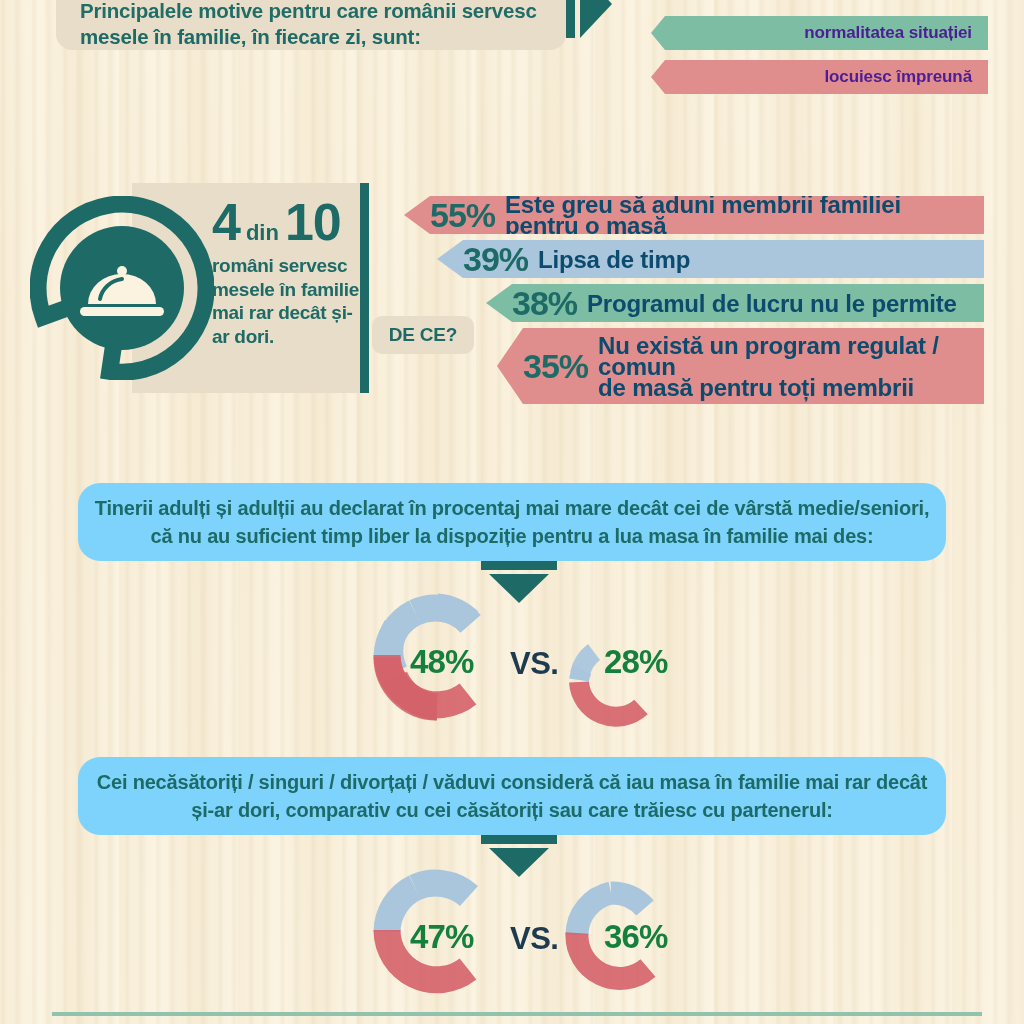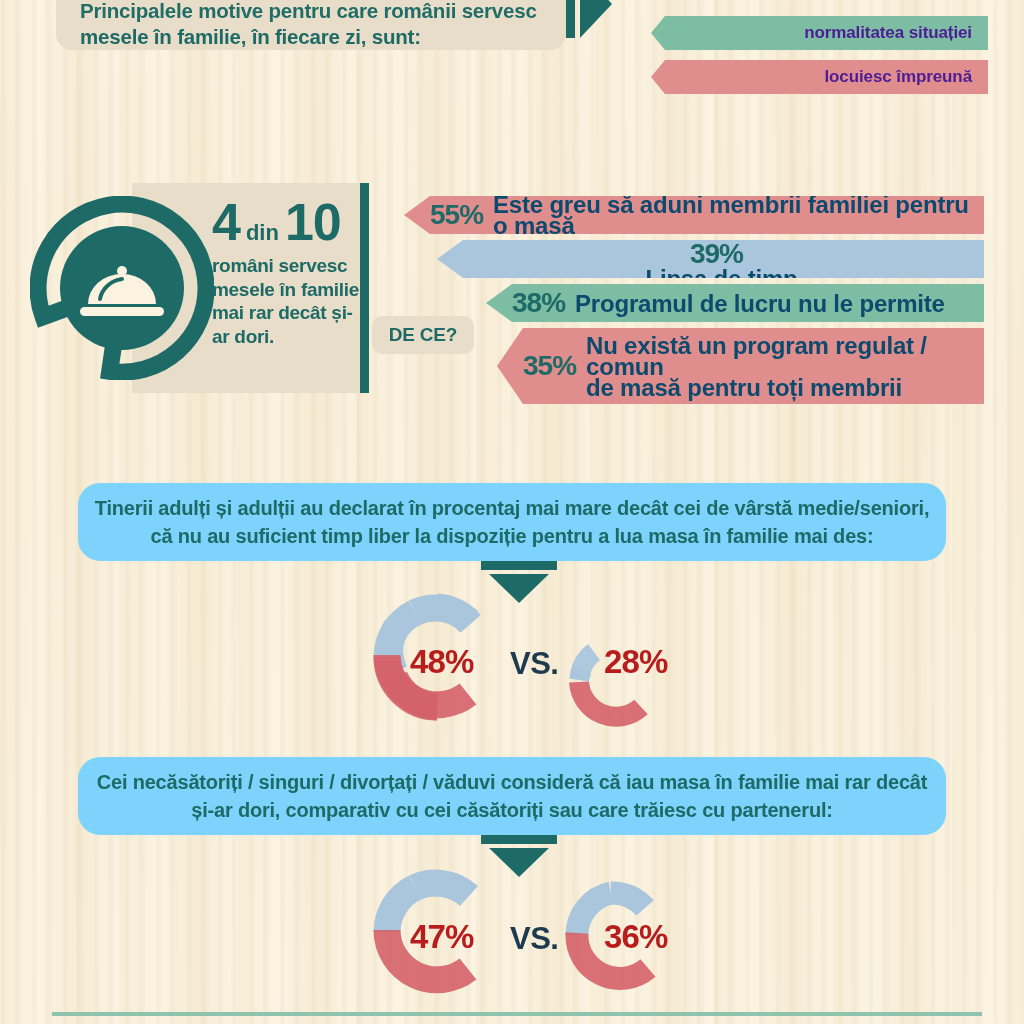--- a/index.html
+++ b/index.html
@@ -160,40 +160,40 @@
   
   .reason-bar {
     position: absolute;
     display: flex;
     align-items: center;
     clip-path: polygon(26px 0, 100% 0, 100% 100%, 26px 100%, 0 50%);
     padding-left: 26px;
     padding-right: 14px;
   }
   .reason-pct {
-    font-size: 28px;
+    font-size: 34px;
     font-weight: 700;
     color: #1d6a66;
     line-height: 1;
     letter-spacing: -1px;
     white-space: nowrap;
   }
   .reason-label {
     flex: 1;
     text-align: left;
     font-size: 24px;
     font-weight: 700;
     color: #0c4a6e;
     line-height: 21px;
     letter-spacing: -0.2px;
     padding-left: 10px;
   }
 
   #bar-0 { left: 404px; top: 196px; width: 580px; height: 38px; background: #e08d8d; }
-  #bar-1 { left: 437px; top: 240px; width: 547px; height: 38px; background: #aac6dd; flex-direction: column; }
+  #bar-1 { left: 437px; top: 240px; width: 547px; height: 38px; background: #aac6dd; }
   #bar-2 { left: 486px; top: 284px; width: 498px; height: 38px; background: #7cbda3; }
   #bar-3 { left: 497px; top: 328px; width: 487px; height: 76px; background: #e08d8d; }
 
   
   .narr-box {
     position: absolute;
     background: #7dd3fc;
     border-radius: 22px;
     display: flex;
     flex-direction: column;
@@ -221,21 +221,21 @@
   #down-arrow-1 { left: 481px; top: 561px; }
   #down-arrow-2 { left: 481px; top: 835px; }
 
   
   .cmp-group { position: absolute; }
   .cmp-arc { position: absolute; }
   .cmp-pct {
     position: absolute;
     font-size: 33px;
     font-weight: 700;
-    color: #b91c1c;
+    color: #15803d;
     letter-spacing: -0.8px;
     line-height: 1;
     white-space: nowrap;
   }
   .cmp-vs {
     position: absolute;
     font-size: 31px;
     font-weight: 700;
     color: #1d3a4f;
     letter-spacing: -0.5px;

